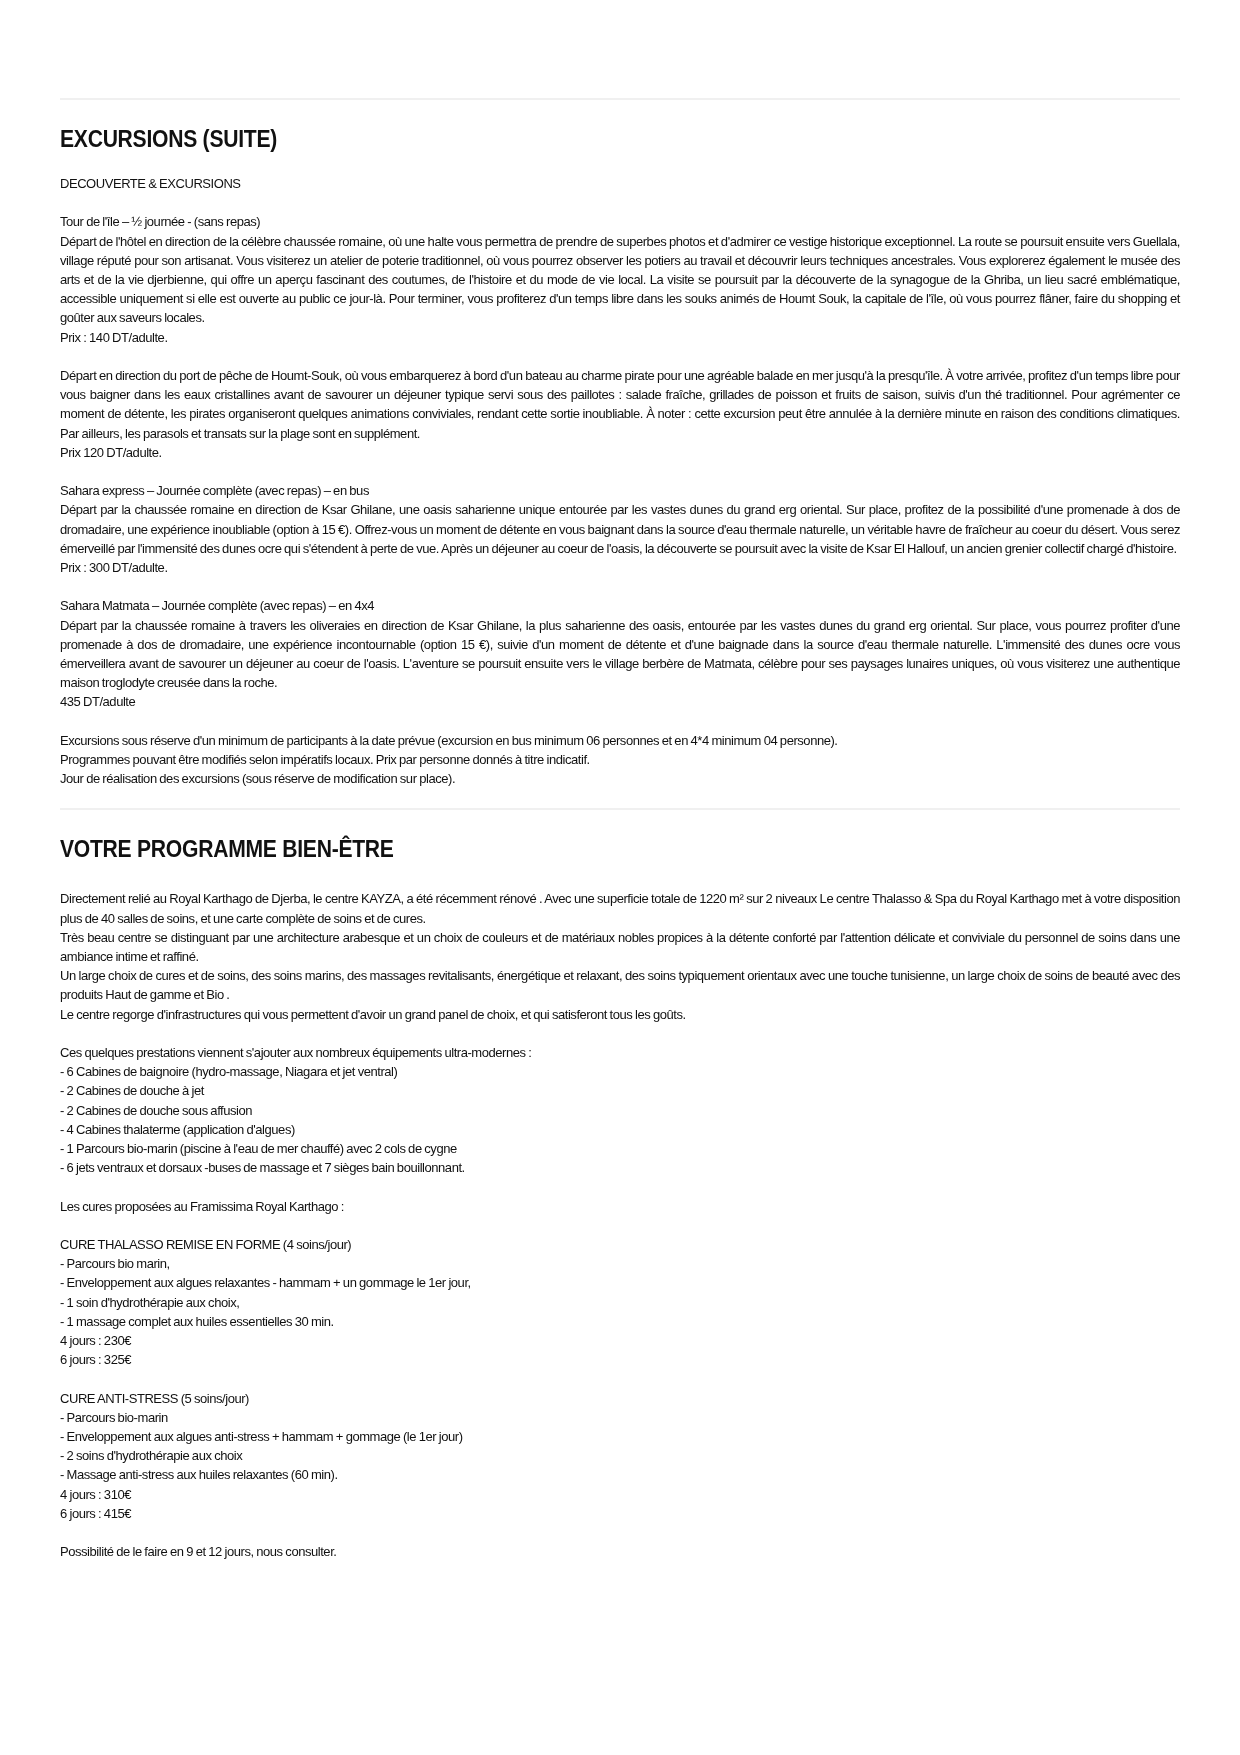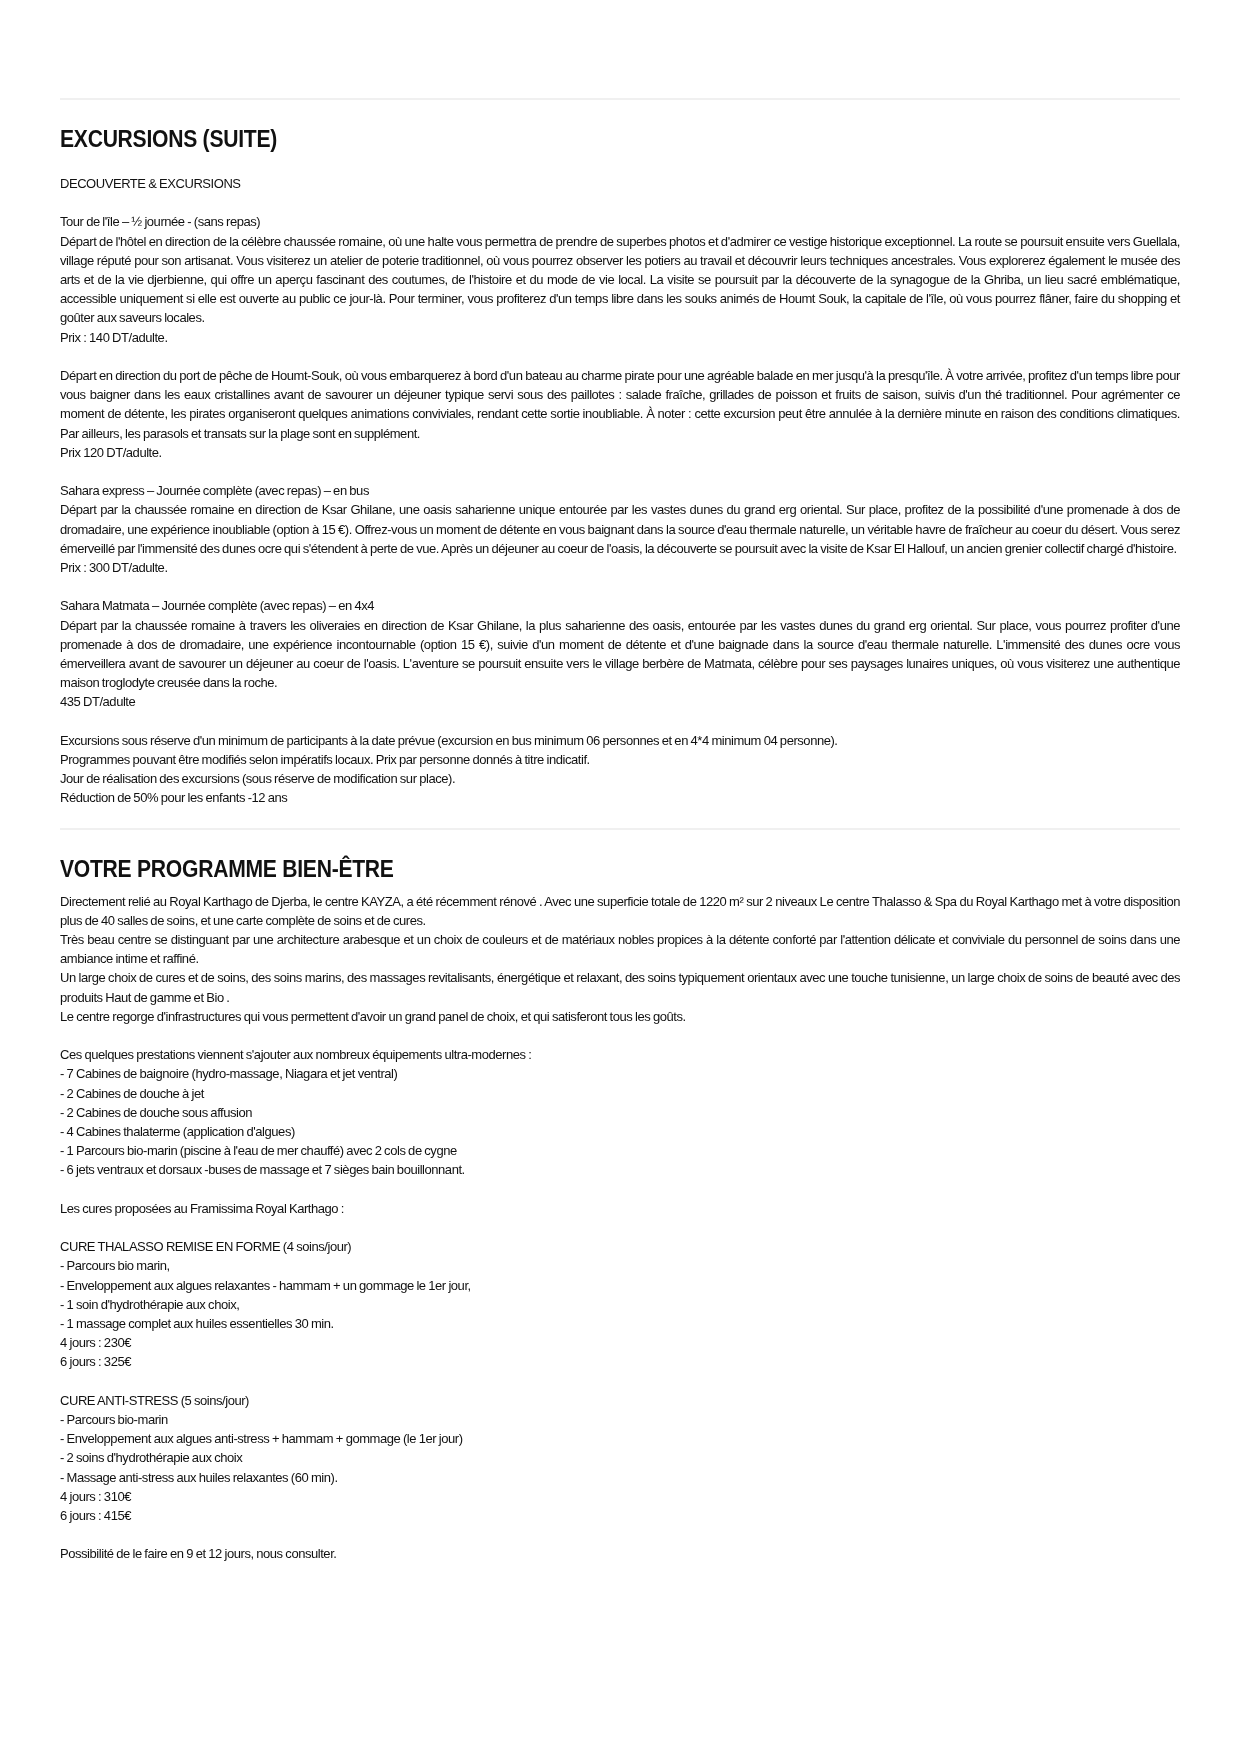--- a/index.html
+++ b/index.html
@@ -83,40 +83,39 @@
       <p class="txt">Sahara Matmata – Journée complète (avec repas) – en 4x4</p>
       <p class="txt">Départ par la chaussée romaine à travers les oliveraies en direction de Ksar Ghilane, la plus saharienne des oasis, entourée par les vastes dunes du grand erg oriental. Sur place, vous pourrez profiter d'une promenade à dos de dromadaire, une expérience incontournable (option 15 €), suivie d'un moment de détente et d'une baignade dans la source d'eau thermale naturelle. L'immensité des dunes ocre vous émerveillera avant de savourer un déjeuner au coeur de l'oasis. L'aventure se poursuit ensuite vers le village berbère de Matmata, célèbre pour ses paysages lunaires uniques, où vous visiterez une authentique maison troglodyte creusée dans la roche.</p>
       <p class="txt">435 DT/adulte</p>
     </div>
     <div class="gap"></div>
 
     <div class="block">
       <p class="txt">Excursions sous réserve d'un minimum de participants à la date prévue (excursion en bus minimum 06 personnes et en 4*4 minimum 04 personne).</p>
       <p class="txt">Programmes pouvant être modifiés selon impératifs locaux. Prix par personne donnés à titre indicatif.</p>
       <p class="txt">Jour de réalisation des excursions (sous réserve de modification sur place).</p>
-      <p class="txt">Réduction de 50% pour les enfants -12 ans</p>
     </div>
   </section>
 
   <hr class="divider" style="margin-top:20px;">
 
   <section>
     <h2 class="section-title" style="margin-top:24px;">VOTRE PROGRAMME BIEN-ÊTRE</h2>
 
-    <div class="block" style="margin-top:8px;">
+    <div class="block" style="margin-top:25px;">
       <p class="txt">Directement relié au Royal Karthago de Djerba, le centre KAYZA, a été récemment rénové . Avec une superficie totale de 1220 m² sur 2 niveaux Le centre Thalasso &amp; Spa du Royal Karthago met à votre disposition plus de 40 salles de soins, et une carte complète de soins et de cures.</p>
       <p class="txt">Très beau centre se distinguant par une architecture arabesque et un choix de couleurs et de matériaux nobles propices à la détente conforté par l'attention délicate et conviviale du personnel de soins dans une ambiance intime et raffiné.</p>
       <p class="txt">Un large choix de cures et de soins, des soins marins, des massages revitalisants, énergétique et relaxant, des soins typiquement orientaux avec une touche tunisienne, un large choix de soins de beauté avec des produits Haut de gamme et Bio .</p>
       <p class="txt">Le centre regorge d'infrastructures qui vous permettent d'avoir un grand panel de choix, et qui satisferont tous les goûts.</p>
     </div>
     <div class="gap"></div>
 
     <div class="block">
       <p class="txt">Ces quelques prestations viennent s'ajouter aux nombreux équipements ultra-modernes :</p>
-      <p class="txt">- 7 Cabines de baignoire (hydro-massage, Niagara et jet ventral)</p>
+      <p class="txt">- 6 Cabines de baignoire (hydro-massage, Niagara et jet ventral)</p>
       <p class="txt">- 2 Cabines de douche à jet</p>
       <p class="txt">- 2 Cabines de douche sous affusion</p>
       <p class="txt">- 4 Cabines thalaterme (application d'algues)</p>
       <p class="txt">- 1 Parcours bio-marin (piscine à l'eau de mer chauffé) avec 2 cols de cygne</p>
       <p class="txt">- 6 jets ventraux et dorsaux -buses de massage et 7 sièges bain bouillonnant.</p>
     </div>
     <div class="gap"></div>
 
     <p class="txt">Les cures proposées au Framissima Royal Karthago :</p>
     <div class="gap"></div>

